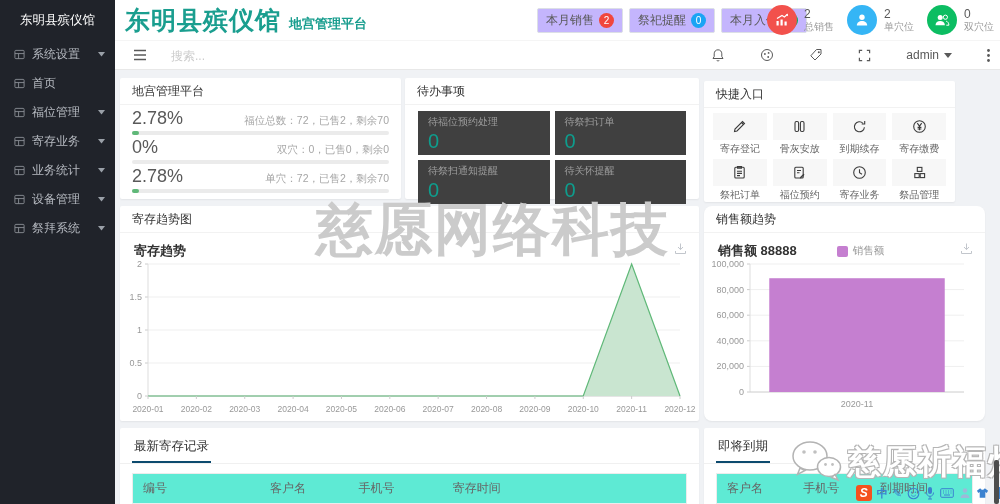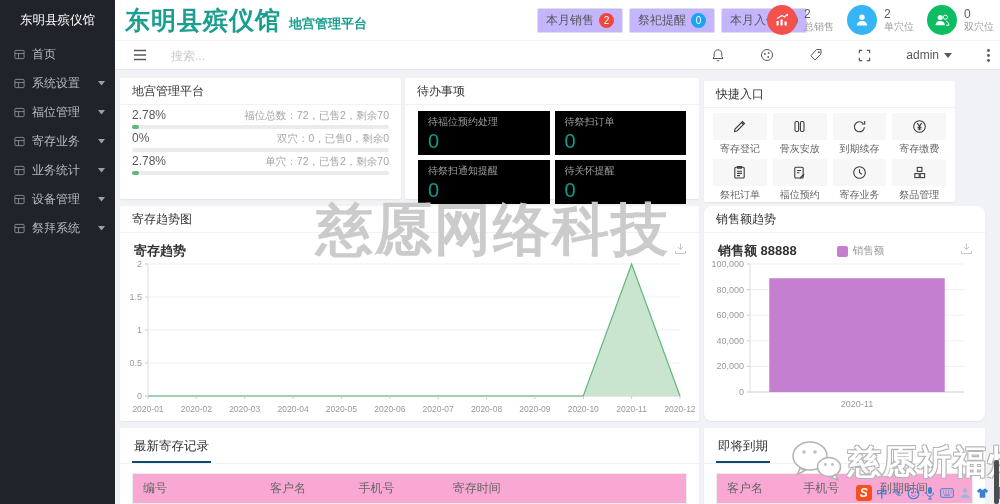--- a/index.html
+++ b/index.html
@@ -40,27 +40,27 @@
   #card-quick{left:704px;top:81px;width:251px;height:121px;}
   #card-trend{left:120px;top:206px;width:579px;height:215px;}
   #card-sales{left:704px;top:206px;width:281px;height:215px;border-radius:8px;}
   #card-latest{left:120px;top:428px;width:579px;height:110px;}
   #card-expiring{left:704px;top:428px;width:281px;height:110px;}
   .card-h{height:26px;line-height:26px;padding:0 12px;font-size:12px;color:#333;border-bottom:1px solid #f2f2f2;}
   
   .ratio-body{padding:1px 12px;}
   .ratio-row{padding-top:2px;}
   .ratio-line{display:flex;justify-content:space-between;align-items:baseline;}
-  .pct{font-size:12px;color:#595959;}
+  .pct{font-size:18px;color:#595959;}
   .detail{font-size:10.5px;color:#a6a6a6;}
   .prog{height:4px;background:#ebebeb;border-radius:2px;margin-top:2px;}
   .prog-fill{height:4px;background:#5fb878;border-radius:2px;width:0;}
   
   .todo-body{padding:6px 13px 0;display:grid;grid-template-columns:1fr 1fr;gap:5px;}
-  .todo-tile{background:#000000;padding:4px 10px 2px;}
+  .todo-tile{background:#404040;padding:4px 10px 2px;}
   .todo-label{font-size:10px;color:#9b9b9b;white-space:nowrap;}
   .todo-val{font-size:20px;color:#0e9d8d;margin-top:1px;}
   
   .quick-body{padding:5px 9px 0;display:grid;grid-template-columns:repeat(4,1fr);gap:3px 6px;}
   .quick-item{cursor:pointer;}
   .quick-box{background:#f7f7f7;height:27px;display:flex;align-items:center;justify-content:center;color:#3c3c3c;}
   .quick-label{font-size:10px;color:#666;text-align:center;margin-top:2px;white-space:nowrap;}
   
   .chart-title{font-size:13px;font-weight:bold;color:#333;padding:9px 14px 0;}
   .sales-title-row{display:flex;align-items:center;padding:9px 14px 0;}
@@ -68,21 +68,21 @@
   .legend-sq{width:11px;height:11px;border-radius:2px;}
   .legend-label{font-size:10.5px;color:#999;}
   .dl-btn{position:absolute;right:12px;top:36px;color:#c2c6cc;cursor:pointer;}
   .chart-svg{position:absolute;}
   #trend-chart{left:2px;top:50px;}
   #sales-chart{left:2px;top:52px;}
   
   .tab-row{padding:8px 12px 0;border-bottom:1px solid #f0f0f0;}
   .tab{display:inline-block;font-size:12.5px;color:#333;padding:0 2px 6px;border-bottom:2px solid #0c4a6e;cursor:pointer;}
   table.dt{width:calc(100% - 24px);margin:9px 12px 0;border-collapse:collapse;border:1px solid #ececec;font-size:12px;color:#666;table-layout:fixed;}
-  table.dt th{background:#f9a8d4;font-weight:normal;text-align:left;padding:6px 10px;color:#666;overflow:hidden;white-space:nowrap;}
+  table.dt th{background:#5eead4;font-weight:normal;text-align:left;padding:6px 10px;color:#666;overflow:hidden;white-space:nowrap;}
   table.dt td{padding:6px 10px;border-top:1px solid #ececec;overflow:hidden;white-space:nowrap;}
   
   .wm-center{position:absolute;left:316px;top:192px;font-size:57px;font-weight:bold;color:#cbcbcb;letter-spacing:2px;z-index:40;pointer-events:none;white-space:nowrap;}
   .wm-corner{position:absolute;left:786px;top:437px;display:flex;align-items:center;gap:4px;z-index:45;pointer-events:none;}
   .wm-corner-text{font-size:33px;font-weight:bold;color:#fff;letter-spacing:2px;white-space:nowrap;
     text-shadow:-1px -1px 0 #b5b5b5,1px -1px 0 #b5b5b5,-1px 1px 0 #b5b5b5,1px 1px 0 #b5b5b5;}
   
   .ime{position:absolute;right:0;bottom:2px;height:18px;display:flex;align-items:center;gap:5px;z-index:60;}
   .sogou{width:16px;height:16px;background:#f4511e;border-radius:3px;color:#fff;font-weight:bold;font-style:italic;font-size:12px;line-height:16px;text-align:center;cursor:pointer;}
   .ime-ch{color:#3b82d0;font-weight:bold;font-size:11px;cursor:pointer;}
@@ -99,34 +99,34 @@
 
   <aside class="sidebar">
     <div class="sb-title">东明县殡仪馆</div>
     <nav>
       <div class="sb-item">
         <svg class="mi" viewBox="0 0 12 12">
             <rect x="1" y="1.5" width="10" height="9" rx="1" fill="none" stroke="currentColor"></rect>
             <line x1="1" y1="5" x2="11" y2="5" stroke="currentColor"></line>
             <line x1="5" y1="5" x2="5" y2="10.5" stroke="currentColor"></line>
           </svg>
-        <span>首页</span>
+        <span>系统设置</span>
+        <span class="sb-arrow">
+            <svg width="7" viewBox="0 0 8 5">
+              <path d="M0 0l4 5 4-5z" fill="currentColor"></path>
+            </svg>
+          </span>
       </div>
       <div class="sb-item">
         <svg class="mi" viewBox="0 0 12 12">
             <rect x="1" y="1.5" width="10" height="9" rx="1" fill="none" stroke="currentColor"></rect>
             <line x1="1" y1="5" x2="11" y2="5" stroke="currentColor"></line>
             <line x1="5" y1="5" x2="5" y2="10.5" stroke="currentColor"></line>
           </svg>
-        <span>系统设置</span>
-        <span class="sb-arrow">
-            <svg width="7" viewBox="0 0 8 5">
-              <path d="M0 0l4 5 4-5z" fill="currentColor"></path>
-            </svg>
-          </span>
+        <span>首页</span>
       </div>
       <div class="sb-item">
         <svg class="mi" viewBox="0 0 12 12">
             <rect x="1" y="1.5" width="10" height="9" rx="1" fill="none" stroke="currentColor"></rect>
             <line x1="1" y1="5" x2="11" y2="5" stroke="currentColor"></line>
             <line x1="5" y1="5" x2="5" y2="10.5" stroke="currentColor"></line>
           </svg>
         <span>福位管理</span>
         <span class="sb-arrow">
             <svg width="7" viewBox="0 0 8 5">

